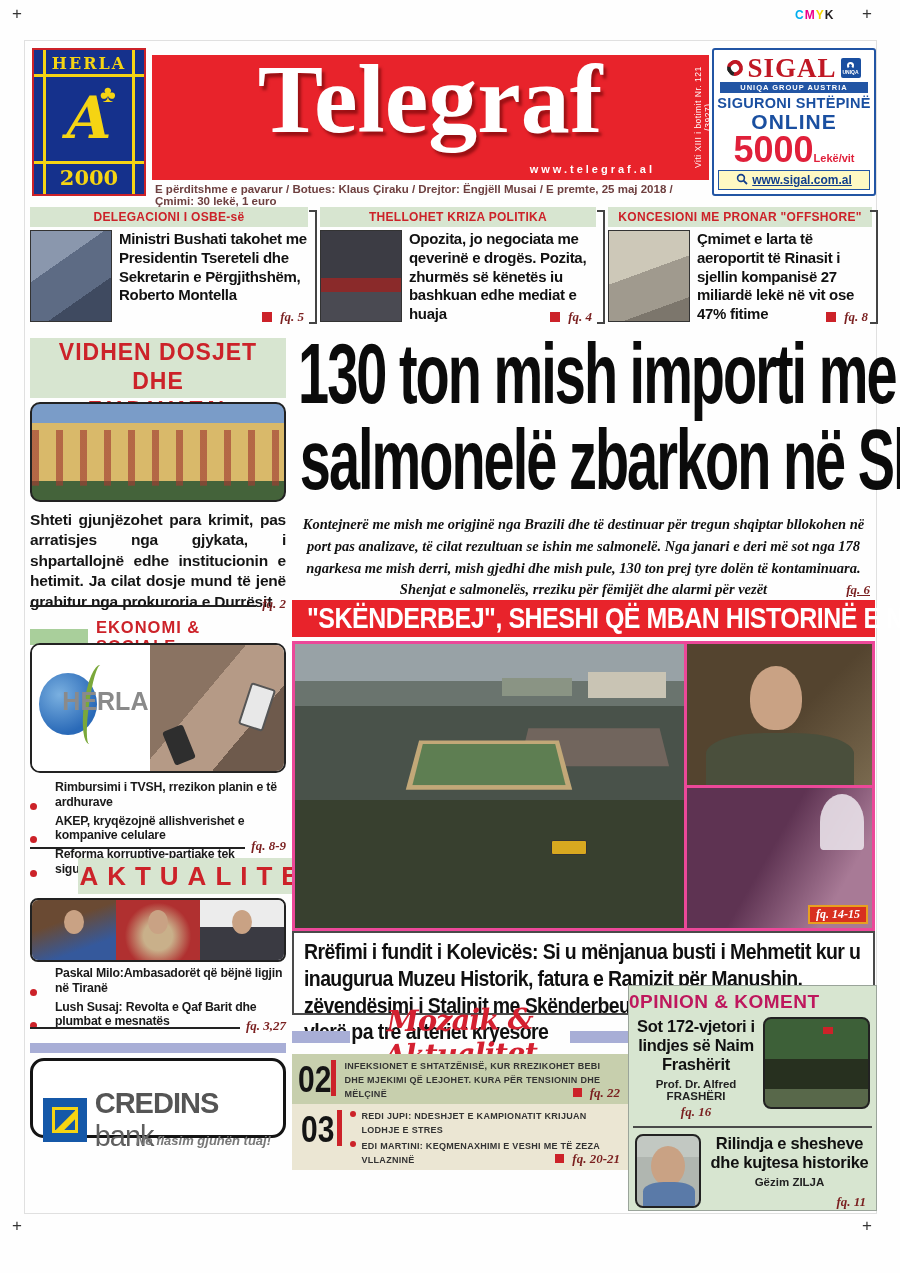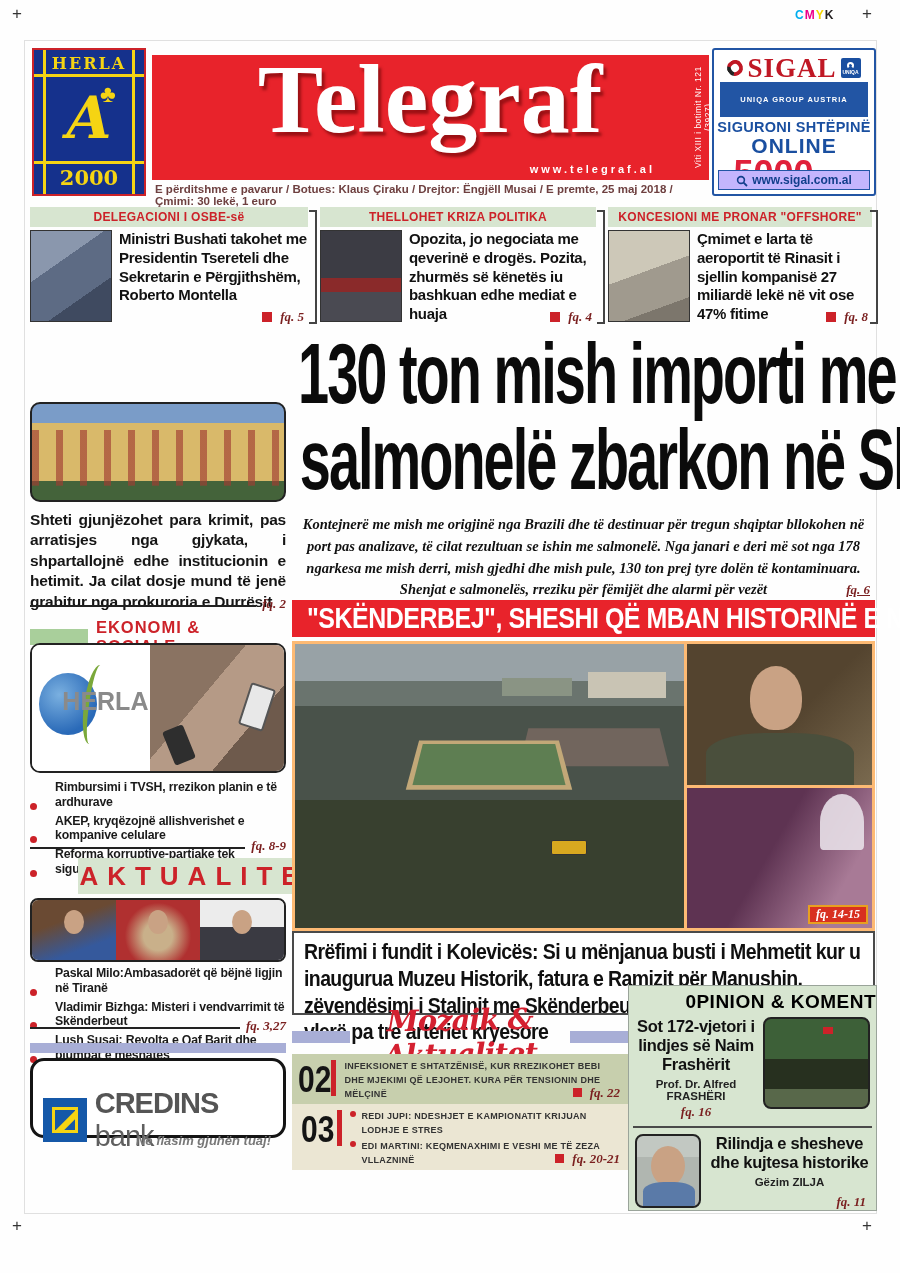--- a/index.html
+++ b/index.html
@@ -28,26 +28,26 @@
   .mast .site { position:absolute; right:54px; bottom:5px; color:#fff; font-size:11px; font-weight:bold; letter-spacing:3px; }
   .mast .edition { position:absolute; right:1px; top:3px; height:118px; width:15px; color:#fff; font-size:8.5px; writing-mode:vertical-rl; transform:rotate(180deg); text-align:center; letter-spacing:.5px; }
   .tagline { position:absolute; left:155px; top:183px; width:552px; font-size:11.5px; font-weight:bold; color:#6e4040; }
 
   .sigal { position:absolute; left:712px; top:48px; width:164px; height:148px; background:#fff; border:2px solid #2255a4; border-radius:3px; text-align:center; }
   .sigal .row1 { display:flex; align-items:center; justify-content:center; gap:4px; margin-top:5px; }
   .swirl { width:16px; height:16px; border-radius:50%; border:4px solid #c01825; border-left-color:#222; transform:rotate(-35deg); display:inline-block; }
   .sigal .brand { font-family:"Liberation Serif",serif; font-weight:bold; font-size:27px; color:#c01825; letter-spacing:1px; line-height:26px; }
   .uniqa-sq { width:20px; height:20px; background:#1a4fa0; color:#fff; font-size:5px; font-weight:bold; display:inline-flex; flex-direction:column; align-items:center; justify-content:center; line-height:5px; border-radius:2px; }
   .uniqa-sq .dot{width:7px;height:7px;border:2px solid #fff;border-bottom-color:transparent;border-radius:50%;margin-bottom:1px;}
-  .sigal .bluebar { background:#2255a4; color:#fff; font-size:7.5px; font-weight:bold; letter-spacing:1px; padding:13px 0; margin:1px 6px 2px 6px; }
+  .sigal .bluebar { background:#2255a4; color:#fff; font-size:7.5px; font-weight:bold; letter-spacing:1px; padding:1px 0; margin:1px 6px 2px 6px; }
   .sigal .l1 { color:#1a4fa0; font-weight:bold; font-size:14.5px; letter-spacing:.3px; }
   .sigal .l2 { color:#1a4fa0; font-weight:bold; font-size:21px; letter-spacing:1px; line-height:22px; }
   .sigal .price { color:#e0203a; font-weight:bold; font-size:36px; line-height:34px; display:inline-block; }
   .sigal .unit { color:#e0203a; font-weight:bold; font-size:11px; }
-  .sigal .foot { position:absolute; left:4px; right:4px; bottom:4px; background:#c4b5fd; border:1px solid #2255a4; color:#123f8c; font-weight:bold; font-size:12px; padding:2px 0; display:flex; align-items:flex-end; justify-content:center; gap:4px; }
+  .sigal .foot { position:absolute; left:4px; right:4px; bottom:4px; background:#fef9c3; border:1px solid #2255a4; color:#123f8c; font-weight:bold; font-size:12px; padding:2px 0; display:flex; align-items:flex-start; justify-content:center; gap:4px;text-decoration:underline; }
 
   
   .story { position:absolute; top:207px; height:120px; }
   .story .kick { height:20px; background:#d7e5d0; color:#cc2229; font-weight:bold; font-size:12px; text-align:center; line-height:20px; letter-spacing:.3px; }
   .story .srow { display:flex; gap:7px; margin-top:3px; }
   .thumb { width:82px; height:92px; border:1px solid #333; flex:none; }
   .t1 { background:linear-gradient(145deg,#8a97ad 0 35%,#5d6b84 35% 70%,#3f4a60 70%); }
   .t2 { background:linear-gradient(180deg,#3c3c44 0 52%,#8a2a2a 52% 68%,#4a4a52 68%); }
   .t3 { background:linear-gradient(160deg,#cdc8b8 0 45%,#a09a8e 45% 80%,#7c766c 80%); }
   .story .shead { font-weight:bold; font-size:15px; line-height:1.25; letter-spacing:-.3px; color:#111; }
@@ -102,21 +102,21 @@
   .cr-tag { position:absolute; right:12px; top:72px; font-style:italic; font-weight:bold; color:#787878; font-size:13px; }
 
   
   .headline { position:absolute; left:292px; top:330px; width:583px; text-align:center; color:#0b0b0b; }
   .hl-line { height:86px; line-height:86px; }
   .hl-line span { display:inline-block; white-space:nowrap; font-weight:bold; font-size:57px; letter-spacing:-2px; transform:scale(.98,1.5); transform-origin:center; }
   .lede { position:absolute; left:292px; top:514px; width:583px; font-family:"Liberation Serif",serif; font-style:italic; font-weight:bold; font-size:14.5px; line-height:1.5; text-align:center; color:#111; }
   .lede-fq { position:absolute; right:30px; top:582px;text-decoration:underline; }
   .banner { position:absolute; left:292px; top:600px; width:583px; height:37px; background:#e8232b; color:#fff; text-align:center; }
   .banner span { display:inline-block; font-weight:bold; font-size:26px; line-height:37px; letter-spacing:-.5px; transform:scale(.96,1.15); white-space:nowrap; }
-  .collage { position:absolute; left:292px; top:641px; width:583px; height:290px; background:#fdba74; padding:3px; display:flex; gap:3px; }
+  .collage { position:absolute; left:292px; top:641px; width:583px; height:290px; background:#ec4899; padding:3px; display:flex; gap:3px; }
   .sq-photo { width:389px; height:100%; position:relative; overflow:hidden;
     background:linear-gradient(180deg,#98a2a6 0 13%,#6a746e 13% 22%,#49524a 22% 55%,#38402f 55%); }
   .sq-build { position:absolute; right:18px; top:28px; width:78px; height:26px; background:#c9c4b4; box-shadow:-90px 2px 0 -4px #8a9484; }
   .sq-bed { position:absolute; left:118px; top:88px; width:152px; height:62px; background:#5e7e52; border:5px solid #c2a878; transform:perspective(220px) rotateX(38deg); }
   .sq-plaza { position:absolute; right:20px; top:78px; width:140px; height:48px; background:#7c6a62; transform:perspective(220px) rotateX(38deg); opacity:.8; }
   .sq-bus { position:absolute; left:256px; top:196px; width:36px; height:15px; background:#d8a820; border:1px solid #333; border-radius:2px; }
   .man-photo { position:relative; flex:1; height:160px; background:linear-gradient(135deg,#54442f 0 55%,#7a6a4f); overflow:hidden; }
   .man-photo .mface { position:absolute; left:50%; top:22px; width:52px; height:64px; margin-left:-30px; border-radius:50% 50% 45% 45%; background:#c9a284; }
   .man-photo .mbody { position:absolute; left:10%; bottom:0; width:80%; height:52px; border-radius:40% 40% 0 0; background:#4a4f3c; }
   .rightstack { width:185px; display:flex; flex-direction:column; gap:3px; }
@@ -137,21 +137,21 @@
   .mz-num { font-weight:bold; font-size:30px; color:#141414; width:48px; text-align:center; transform:scaleY(1.25); transform-origin:top; line-height:34px; }
   .mz-bar { width:5px; height:36px; background:#cc2229; margin:2px 8px 0 0; flex:none; }
   .mz-tx { font-weight:bold; font-size:9px; color:#333; letter-spacing:.3px; line-height:1.55; padding-top:2px; }
   .mz-fq { position:absolute; right:8px; bottom:3px; display:flex; gap:8px; align-items:center; }
   .mz-fq .redsq { width:9px; height:9px; }
   .mz-li { display:flex; gap:5px; align-items:flex-start; }
   .mz-li .bdot { width:6px; height:6px; margin-top:3px; }
 
   
   .opinion { position:absolute; left:628px; top:985px; width:249px; height:226px; background:#d7e5d0; border:1px solid #9aa49a; }
-  .op-title { text-align:right; color:#000000; font-weight:bold; font-size:19px; letter-spacing:.5px; margin-top:5px; }
+  .op-title { text-align:left; color:#be185d; font-weight:bold; font-size:19px; letter-spacing:.5px; margin-top:5px; }
   .op-item1 { display:flex; padding:4px 6px; gap:6px; }
   .op1-text { width:122px; text-align:center; }
   .op1-title { font-weight:bold; font-size:16.5px; line-height:1.15; color:#111; letter-spacing:-.3px; }
   .op-author { font-size:11.5px; font-weight:bold; color:#222; margin-top:4px; }
   .op1-fq { margin-top:2px; }
   .crowd-photo { flex:1; height:92px; border:2px solid #222; border-radius:8px; background:linear-gradient(180deg,#3d6038 0 45%,#27301f 45% 80%,#58684a 80%); position:relative; overflow:hidden; }
   .crowd-photo .flag { position:absolute; left:56%; top:8px; width:10px; height:7px; background:#cc2229; }
   .op-div { border-top:2px solid #4a4a4a; margin:2px 4px; }
   .op-item2 { display:flex; padding:4px 6px; gap:8px; position:relative; }
   .port-photo { width:66px; height:74px; border:2px solid #222; border-radius:8px; flex:none; background:linear-gradient(180deg,#c2c8c2 0 30%,#b0b6b0 30%); position:relative; overflow:hidden; }
@@ -249,20 +249,24 @@
       <div class="thumb t3"></div>
       <div class="shead">Çmimet e larta të aeroportit të Rinasit i sjellin kompanisë 27 miliardë lekë në vit ose 47% fitime</div>
     </div>
     <div class="sfoot">
         <span class="redsq"></span>
         <span class="fq">fq. 8</span>
       </div>
   </div>
   <div class="bracket" style="left:870px;"></div>
 
+  <div class="lc dossier-title" style="position:absolute;">
+    <div>VIDHEN DOSJET DHE</div>
+    <div style="letter-spacing:4px;">ZHDUKEN PROVAT</div>
+  </div>
   <div class="lc bphoto" style="position:absolute;"></div>
   <div class="lc dossier-body" style="position:absolute;">Shteti gjunjëzohet para krimit, pas arratisjes nga gjykata, i shpartallojnë edhe institucionin e hetimit. Ja cilat dosje mund të jenë grabitur nga prokuroria e Durrësit</div>
   <div class="lc rule r1" style="position:absolute;">
     <span class="ln"></span>
       <span class="fq">fq. 2</span>
   </div>
 
   <div class="lc eko-head" style="position:absolute;">
     <span class="swatch"></span>
     <span class="etitle">EKONOMI &amp; SOCIALE</span>
@@ -306,24 +310,20 @@
         <div class="face"></div>
       </div>
     <div class="ap ap3">
         <div class="face"></div>
       </div>
   </div>
   <div class="blist akt-b" style="position:absolute;">
     <div class="bi">
         <span class="bdot"></span>
         <span class="btx">Paskal Milo:Ambasadorët që bëjnë ligjin në Tiranë</span>
-      </div>
-    <div class="bi">
-        <span class="bdot"></span>
-        <span class="btx">Vladimir Bizhga: Misteri i vendvarrimit të Skënderbeut</span>
       </div>
     <div class="bi">
         <span class="bdot"></span>
         <span class="btx">Lush Susaj: Revolta e Qaf Barit dhe plumbat e mesnatës</span>
       </div>
   </div>
   <div class="lc rule r3" style="position:absolute;">
     <span class="ln"></span>
       <span class="fq">fq. 3,27</span>
   </div>

